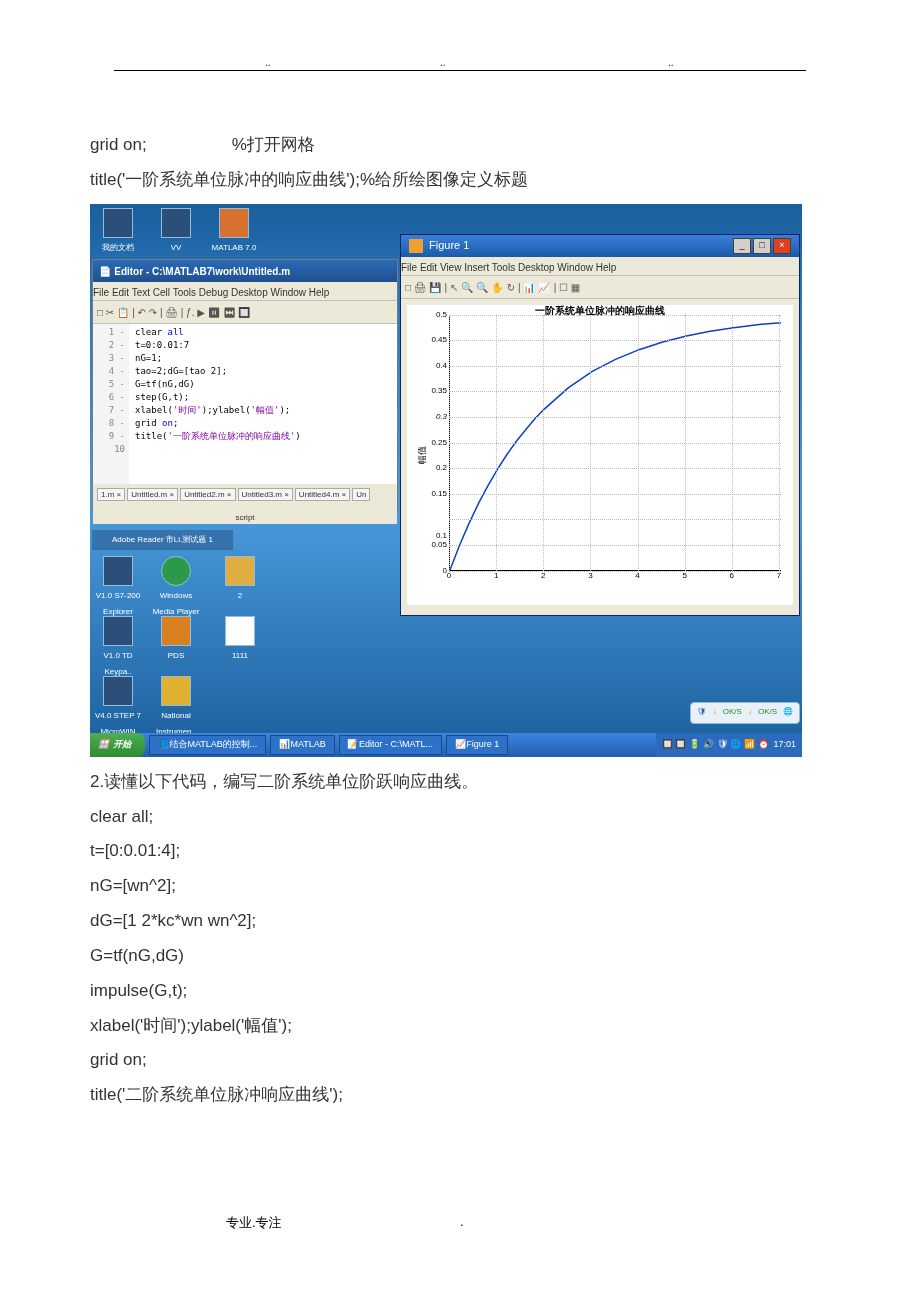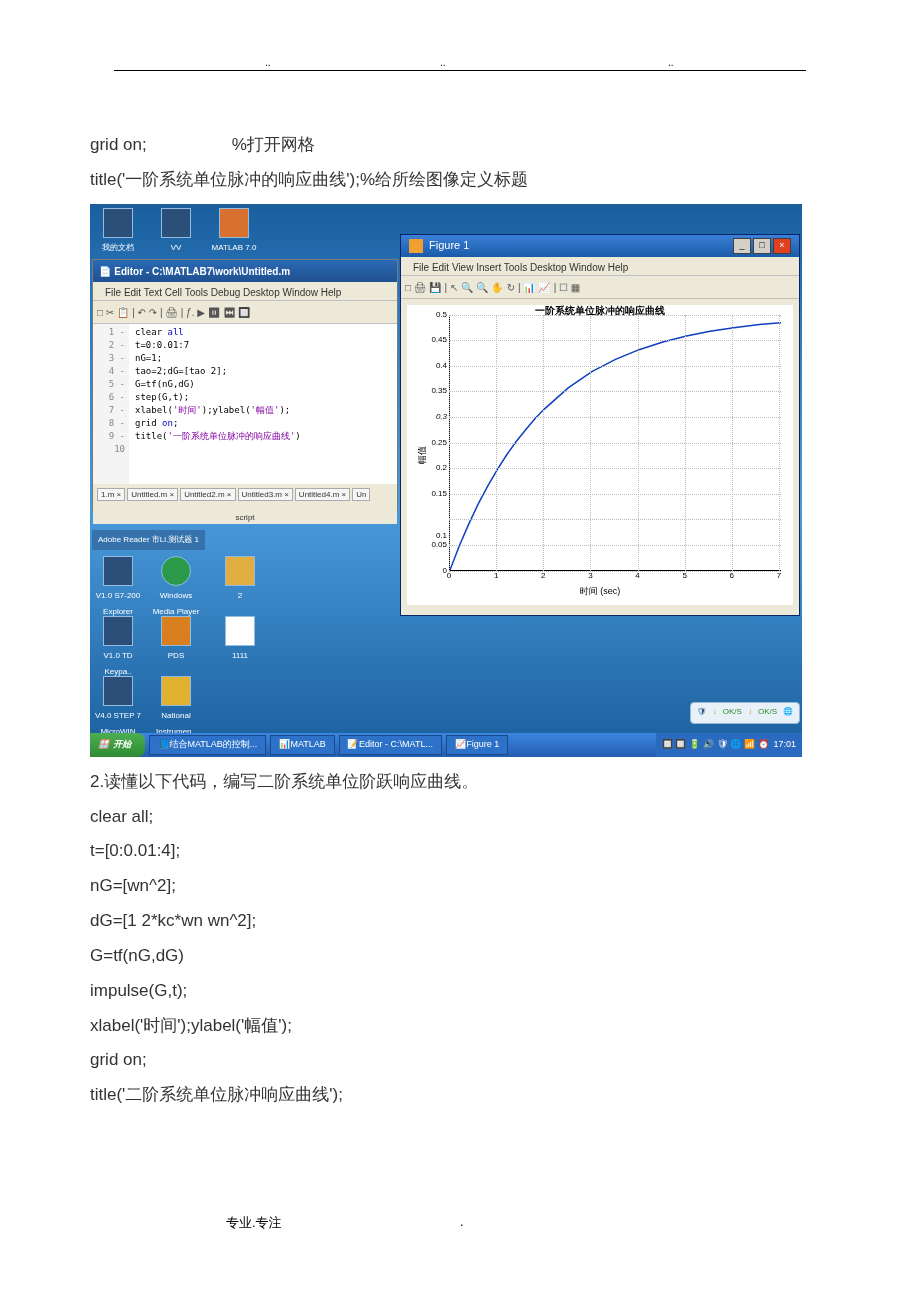--- a/index.html
+++ b/index.html
@@ -5,21 +5,21 @@
   body { margin:0; background:#fff; font-family:"Microsoft YaHei", Arial, sans-serif; color:#000; }
   .page { width:920px; min-height:1302px; margin:0 auto; position:relative; box-sizing:border-box; padding:0 90px; }
   .topline { position:absolute; top:70px; left:114px; right:114px; border-top:1px solid #000; }
   .topdots { position:absolute; top:57px; font-size:10px; color:#000; }
   .content { padding-top:128px; font-size:17px; line-height:2.05; color:#333; }
   .screenshot { width:712px; height:553px; position:relative; margin-top:6px; background:linear-gradient(#1a5e9c 0%, #2d7ac0 20%, #4a9bdc 55%, #1a5e9c 100%); overflow:hidden; font-size:9px; color:#000; }
   .desk-icon { position:absolute; width:48px; text-align:center; color:#fff; font-size:8px; }
   .desk-icon .box { width:28px; height:28px; background:#2c4f7a; margin:0 auto 2px; border:1px solid #94bce0; }
   .editor-win { position:absolute; left:2px; top:55px; width:304px; height:250px; background:#ececec; border:1px solid #7a7a7a; }
   .editor-title { background:linear-gradient(#2a6ab5,#205090); color:#fff; height:18px; font-size:10px; padding:2px 6px;font-weight:bold; }
-  .menubar { background:#ece9d8; height:16px; padding:1px 12px; font-size:10px; color:#333; border-bottom:1px solid #c0c0c0; white-space:nowrap; overflow:hidden; }
+  .menubar { background:#ece9d8; height:16px; padding:1px 0; font-size:10px; color:#333; border-bottom:1px solid #c0c0c0; white-space:nowrap; overflow:hidden; }
   .toolbar { background:#ece9d8; height:18px; border-bottom:1px solid #c0c0c0; font-size:10px; padding:2px 4px; color:#555; }
   .code-area { background:#fff; height:160px; font-family:Consolas,monospace; font-size:9px; display:flex; }
   .gutter { width:28px; background:#f4f4f4; color:#888; text-align:right; padding:2px 4px; line-height:13px; }
   .code-body { padding:2px 6px; line-height:13px; white-space:pre; }
   .code-body .kw2 { color:#0000c0; }
   .code-body .str { color:#8000a0; }
   .tabs { background:#ece9d8; height:18px; font-size:8px; padding:3px 4px; color:#333; white-space:nowrap; overflow:hidden; }
   .tabs span { border:1px solid #aaa; padding:1px 3px; margin-right:2px; background:#f6f6f6; }
   .status { background:#ece9d8; height:14px; font-size:8px; text-align:center; padding-top:2px; color:#333; }
   .fig-win { position:absolute; left:310px; top:30px; width:398px; height:380px; background:#ece9d8; border:1px solid #0a246a; }
@@ -40,21 +40,21 @@
   svg.curve { position:absolute; left:0; top:0; width:100%; height:100%; }
   .taskbar { position:absolute; left:0; right:0; bottom:0; height:24px; background:linear-gradient(#3b86e0,#225db0); display:flex; align-items:center; font-size:9px; color:#fff; }
   .start { background:linear-gradient(#4caf50,#2e8b33); height:24px; padding:0 14px 0 8px; display:flex; align-items:center; font-style:italic; font-weight:bold; border-radius:0 8px 8px 0; }
   .tbtn { height:18px; margin-left:4px; padding:0 8px; background:#2d72c8; border:1px solid #1a4a8a; display:flex; align-items:center; max-width:100px; overflow:hidden; }
   .tray { margin-left:auto; height:24px; background:#2a6bbf; padding:0 6px; display:flex; align-items:center; font-size:9px; }
   .qlaunch { position:absolute; right:2px; top:498px; height:20px; background:#e8f0f8; border:1px solid #94b8d8; display:flex; align-items:center; font-size:8px; color:#2a5a8a; padding:0 6px; gap:6px; border-radius:4px; }
   .qlaunch .ok { color:#2a8a2a; }
   .body-text { margin-top:8px; font-size:17px; line-height:2.05; }
   .footer { position:absolute; bottom:70px; left:0; right:0; text-align:left; font-size:13px; padding-left:226px; }
   .footer .dot { position:absolute; left:50%; }
-  .app-row { position:absolute; left:2px; font-size:8px; color:#fff; background:rgba(40,80,130,0.5); padding:2px 6px; }
+  .app-row { position:absolute; left:2px; font-size:8px; color:#fff; background:rgba(40,80,130,0.5); padding:2px 20px; }
 </style>
 </head>
 <body>
 
 <div class="page">
   <div class="topline"></div>
   <div class="topdots" style="left:265px">..</div>
   <div class="topdots" style="left:440px">..</div>
   <div class="topdots" style="left:668px">..</div>
 
@@ -116,21 +116,20 @@
             <div>_</div>
             <div>□</div>
             <div class="x">×</div>
           </div>
         </div>
         <div class="menubar">File  Edit  View  Insert  Tools  Desktop  Window  Help</div>
         <div class="toolbar">□ 🖨 💾 | ↖ 🔍 🔍 ✋ ↻ | 📊 📈 | ☐ ▦</div>
         <div class="plot-area">
           <div class="plot-title">一阶系统单位脉冲的响应曲线</div>
           <div class="ylabel">幅值</div>
-          <div class="xlabel">时间 (sec)</div>
           <div class="axes" id="axes">
             <svg class="curve" id="curve" preserveAspectRatio="none" viewBox="0 0 330 256">
                 <path d="M0 256 L9.428571428571429 231.424 L18.857142857142858 209.40800000000002 L28.285714285714285 189.44 L37.714285714285715 171.51999999999998 L47.14285714285714 155.136 L56.57142857142857 140.288 L66 126.976 L75.42857142857143 115.19999999999999 L84.85714285714286 103.936 L94.28571428571428 94.208 L117.85714285714286 73.21600000000001 L141.42857142857142 56.831999999999994 L165 44.54400000000001 L188.57142857142856 34.816 L212.14285714285717 27.135999999999996 L235.71428571428572 20.99199999999999 L259.2857142857143 16.383999999999986 L282.85714285714283 12.800000000000011 L306.42857142857144 9.728000000000009 L330 7.680000000000007 " fill="none" stroke="#1040c0" stroke-width="1.5"></path>
               </svg>
           </div>
           <div id="yticks"></div>
           <div id="xticks"></div>
         <div class="grid-h" style="top: 266px; left: 42px; right: 12px; position: absolute;"></div>
             <div class="ytick" style="top: 266px;">0</div>
             <div class="grid-h" style="top: 240.4px; left: 42px; right: 12px; position: absolute;"></div>

